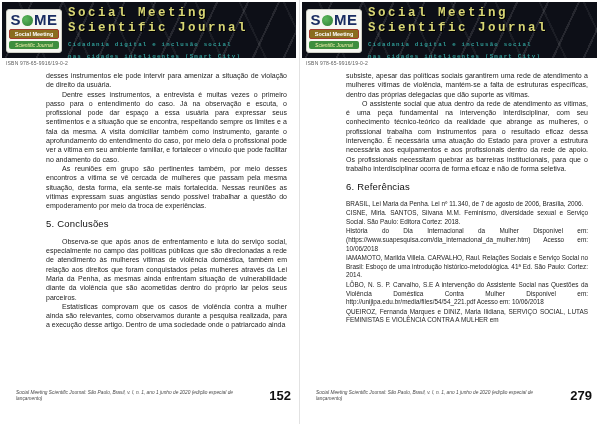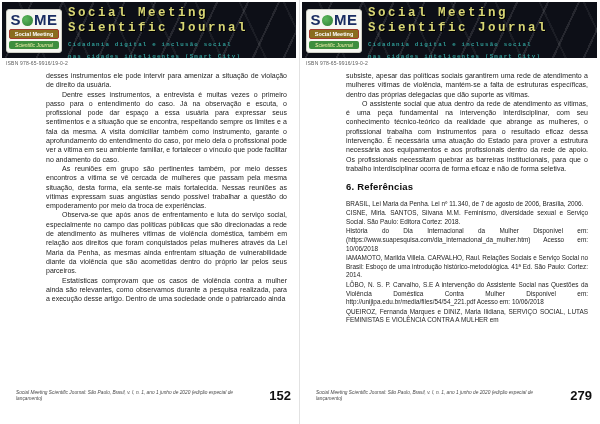--- a/index.html
+++ b/index.html
@@ -65,21 +65,21 @@
 
   
   .content {
     padding:5px 12px 0 46px;
     font-size:7px; line-height:9.3px; color:#1d1d1d;
     text-align:justify;
   }
   .body-p { text-align:justify; }
   .body-p.indent { text-indent:16px; }
   .section-heading {
-    font-size:9.5px; font-weight:700; color:#0f0f0f;
+    font-size:9.5px; font-weight:400; color:#0f0f0f;
     margin:9px 0 8px 0; letter-spacing:0.2px; text-align:left;
   }
   .refs { margin-top:3px; }
   .ref-p {
     font-size:6.4px; line-height:8.6px; text-align:justify; color:#1d1d1d;
     margin-bottom:1px; word-break:break-word;
   }
 
   
   .footer {
@@ -113,20 +113,21 @@
         <div class="journal-subtitle">Cidadania digital e inclusão social</div>
         <div class="journal-subtitle">nas cidades inteligentes (Smart City)</div>
       </div>
     </div>
     <div class="isbn">ISBN 978-65-9916/19-0-2</div>
 
     <div class="content">
       <p class="body-p">desses instrumentos ele pode intervir para amenizar a situação de violação de direito da usuária.</p>
       <p class="body-p indent">Dentre esses instrumentos, a entrevista é muitas vezes o primeiro passo para o entendimento do caso. Já na observação e escuta, o profissional pode dar espaço a essa usuária para expressar seus sentimentos e a situação que se encontra, respeitando sempre os limites e a fala da mesma. A visita domiciliar também como instrumento, garante o aprofundamento do entendimento do caso, por meio dela o profissional pode ver a vítima em seu ambiente familiar, e fortalecer o vínculo que pode facilitar no andamento do caso.</p>
       <p class="body-p indent">As reuniões em grupo são pertinentes também, por meio desses encontros a vítima se vê cercada de mulheres que passam pela mesma situação, desta forma, ela sente-se mais fortalecida. Nessas reuniões as vítimas expressam suas angústias sendo possível trabalhar a questão do empoderamento por meio da troca de experiências.</p>
+      <h2 class="section-heading">5. Conclusões</h2>
       <p class="body-p indent">Observa-se que após anos de enfrentamento e luta do serviço social, especialmente no campo das políticas públicas que são direcionadas a rede de atendimento às mulheres vítimas de violência doméstica, também em relação aos direitos que foram conquistados pelas mulheres através da Lei Maria da Penha, as mesmas ainda enfrentam situação de vulnerabilidade diante da violência que são acometidas dentro do próprio lar pelos seus parceiros.</p>
       <p class="body-p indent">Estatísticas comprovam que os casos de violência contra a mulher ainda são relevantes, como observamos durante a pesquisa realizada, para a execução desse artigo. Dentro de uma sociedade onde o patriarcado ainda</p>
     </div>
 
     <div class="footer">
       <div class="footer-line">Social Meeting Scientific Journal: São Paulo, Brasil, v. I, n. 1, ano 1 junho de 2020 (edição especial de lançamento)</div>
       <div class="page-num">152</div>
     </div>
   </div>
 

